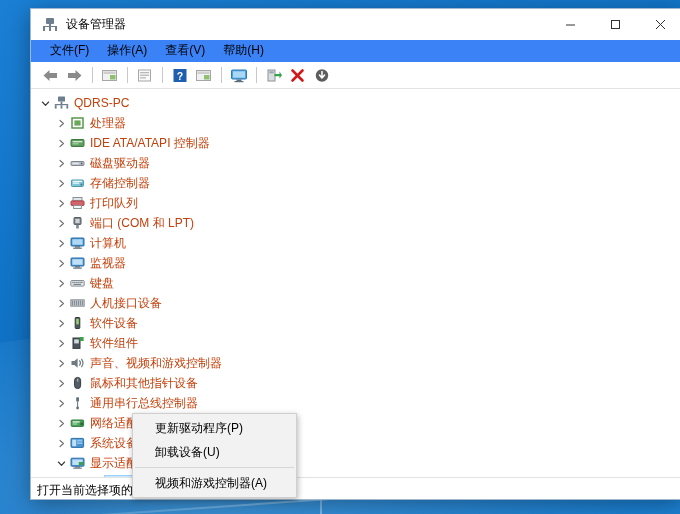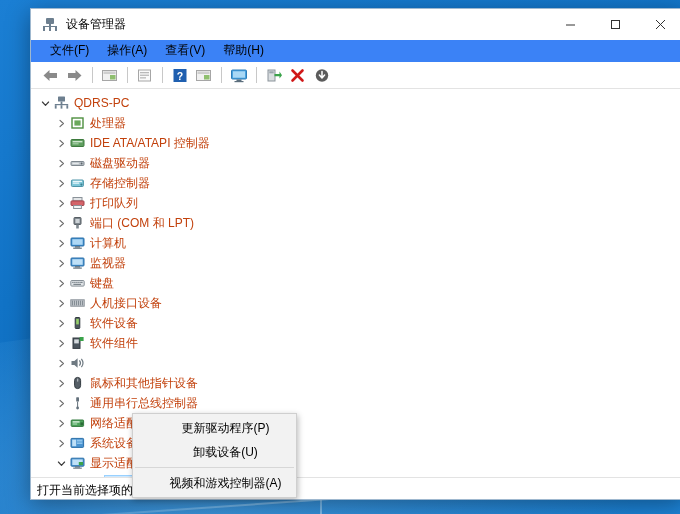--- a/index.html
+++ b/index.html
@@ -286,21 +286,20 @@
   }
   #contextmenu .cm-item {
     height: 24px;
     display: flex;
     align-items: center;
     padding-left: 22px;
     font-size: 12px;
     color: #000000;
     white-space: nowrap;
     cursor: default;
-    justify-content: center;
   }
   #contextmenu .cm-sep {
     height: 1px;
     background: #d7d7d7;
     margin: 3px 2px 3px 2px;
   }
 </style>
 </head>
 <body>
 
@@ -637,20 +636,21 @@
             <path d="M3 1.4 L6.4 4.5 L3 7.6" fill="none" stroke="#6b6b6b" stroke-width="1.15" stroke-linecap="round" stroke-linejoin="round"></path>
           </svg>
         </span>
         <span class="tico">
           <svg width="15" height="14" viewBox="0 0 15 14">
             <path d="M1.5 5 L4.4 5 L7.6 2.2 L7.6 11.8 L4.4 9 L1.5 9 Z" fill="#6f7a82"></path>
             <path d="M9.4 4.4 Q11.6 7 9.4 9.6" stroke="#6f7a82" stroke-width="1.2" fill="none"></path>
             <path d="M11.4 2.8 Q14.6 7 11.4 11.2" stroke="#6f7a82" stroke-width="1.2" fill="none"></path>
           </svg>
         </span>
+        <span class="tlabel">声音、视频和游戏控制器</span>
       </div>
       <div class="tree-row d1">
         <span class="chev">
           <svg width="9" height="9" viewBox="0 0 9 9">
             <path d="M3 1.4 L6.4 4.5 L3 7.6" fill="none" stroke="#6b6b6b" stroke-width="1.15" stroke-linecap="round" stroke-linejoin="round"></path>
           </svg>
         </span>
         <span class="tico">
           <svg width="15" height="14" viewBox="0 0 15 14">
             <rect x="4.6" y="1.4" width="6" height="11.2" rx="3" fill="#555e66" stroke="#333b41"></rect>

